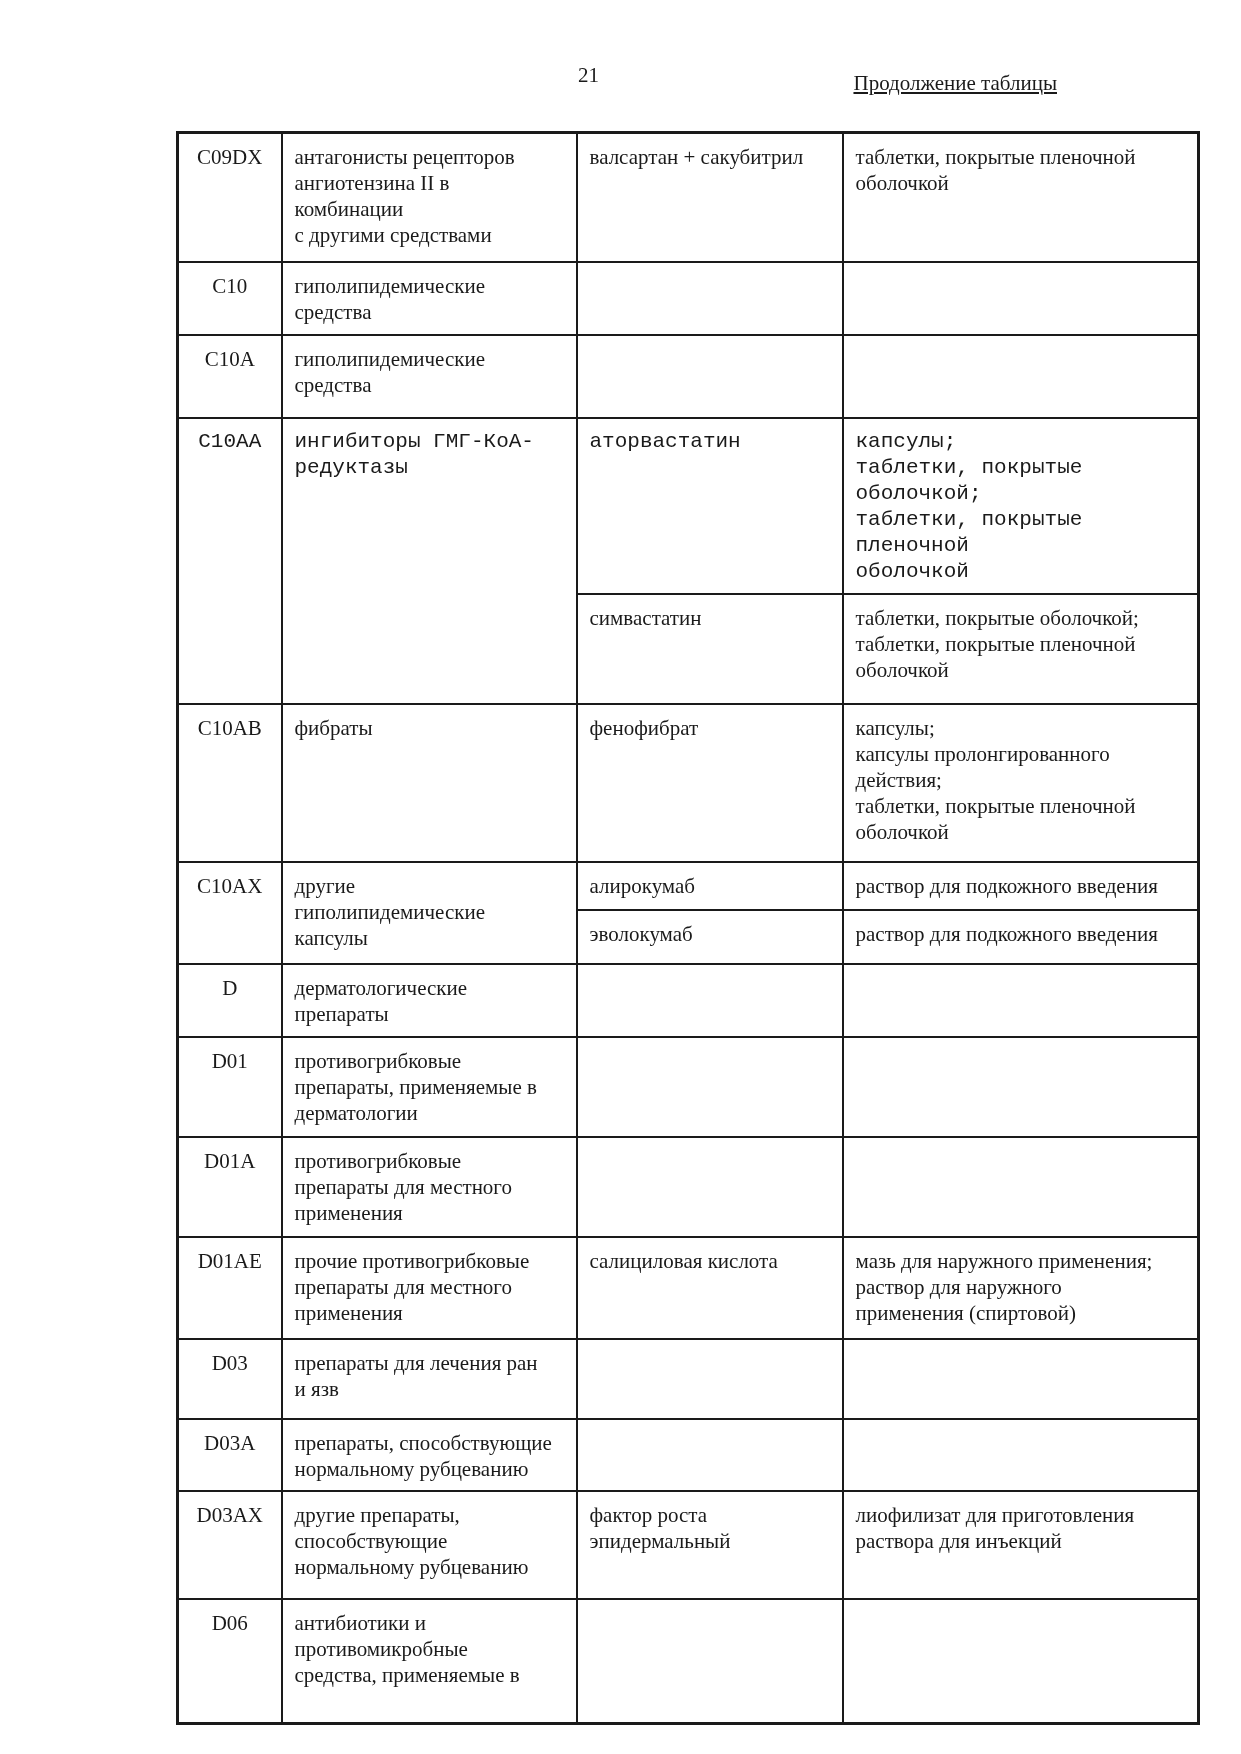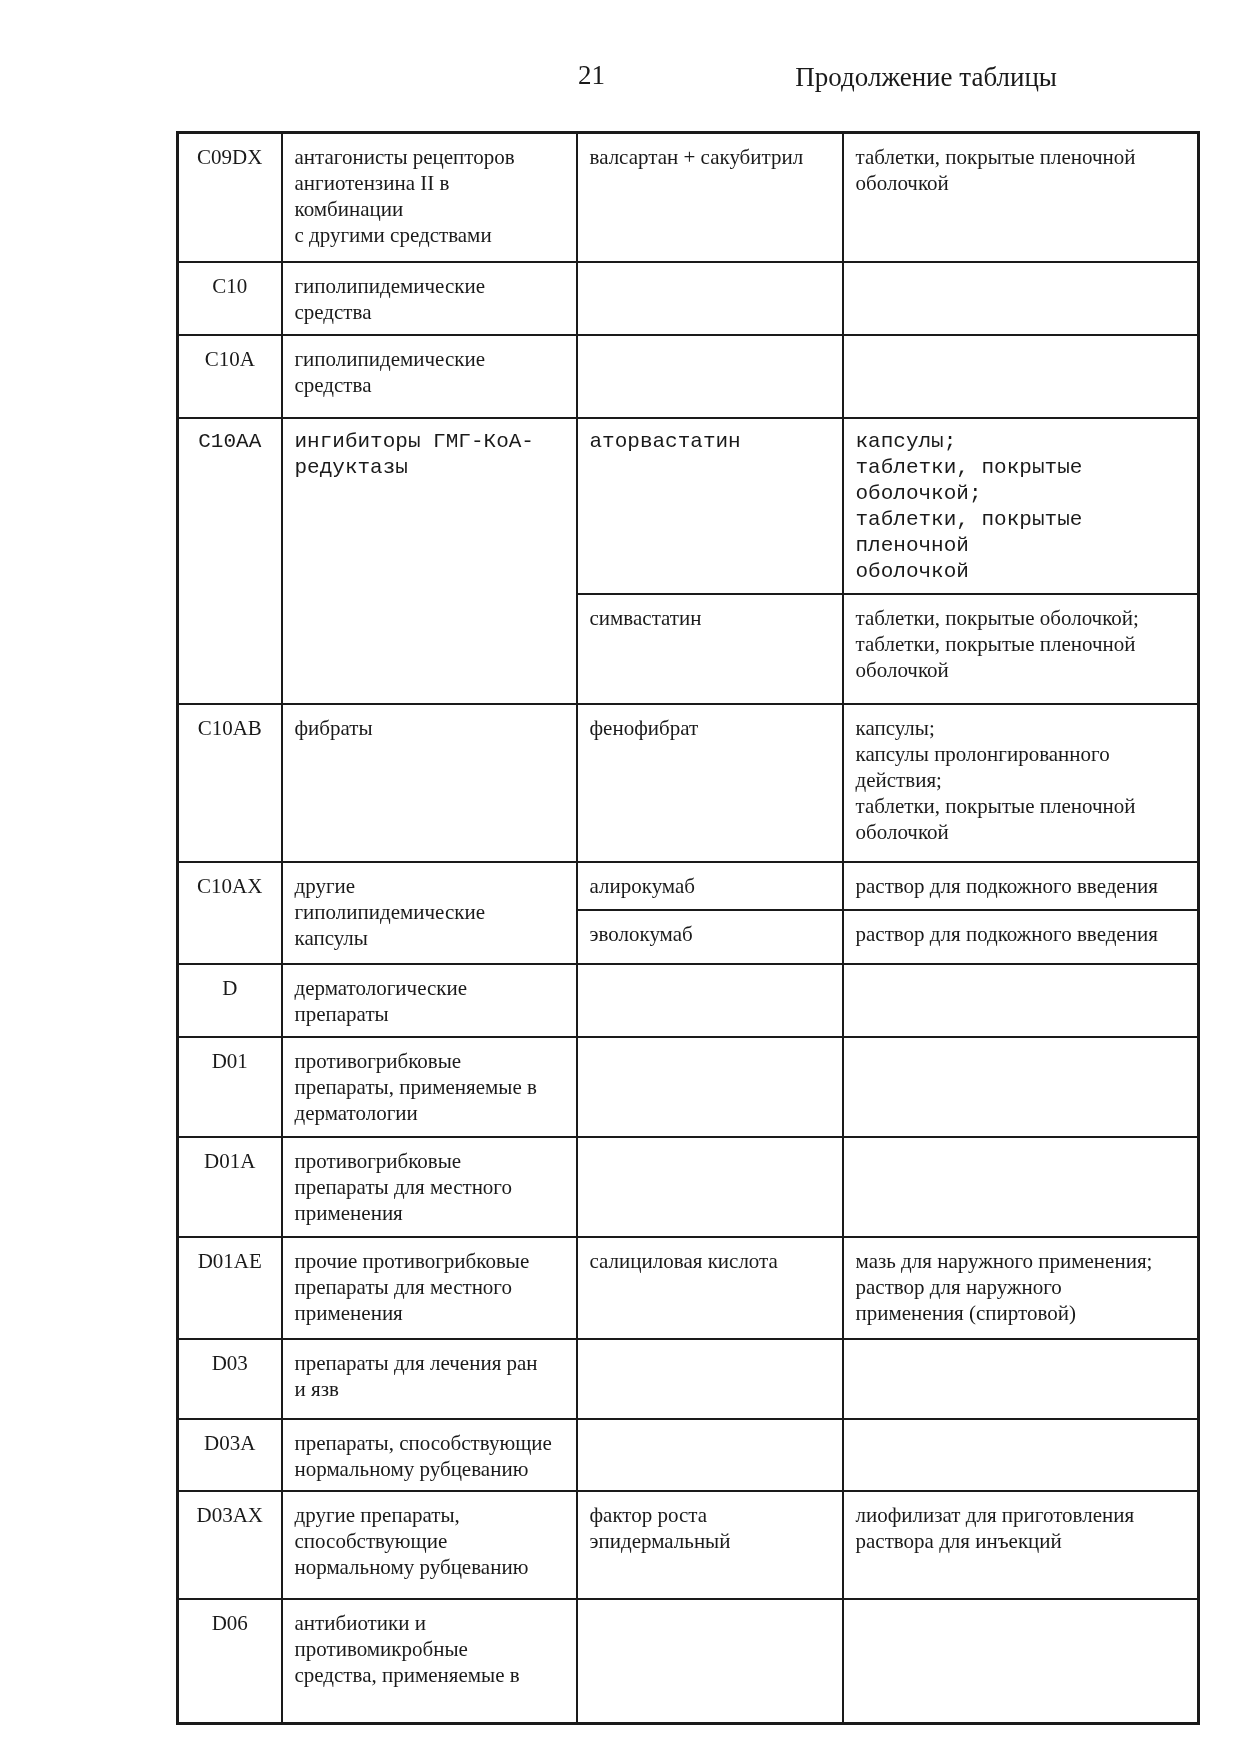--- a/index.html
+++ b/index.html
@@ -19,32 +19,33 @@
     position: absolute;
     inset: 0;
     background: #ffffff;
   }
   .page-header {
     position: absolute;
     top: 62px;
     left: 0;
     width: 1241px;
     height: 30px;
-    font-size: 27px;
+    font-size: 21px;
     line-height: 26px;
   }
   .page-number {
     position: absolute;
     left: 578px;
     top: 0;
   }
   .continuation {
     position: absolute;
     right: 184px;
-    top: 2px;
+    top: 8px;
+    text-decoration: underline;
   }
   table.atc {
     position: absolute;
     left: 176px;
     top: 131px;
     width: 1021px;
     border-collapse: collapse;
     table-layout: fixed;
     font-size: 21px;
     line-height: 26px;

